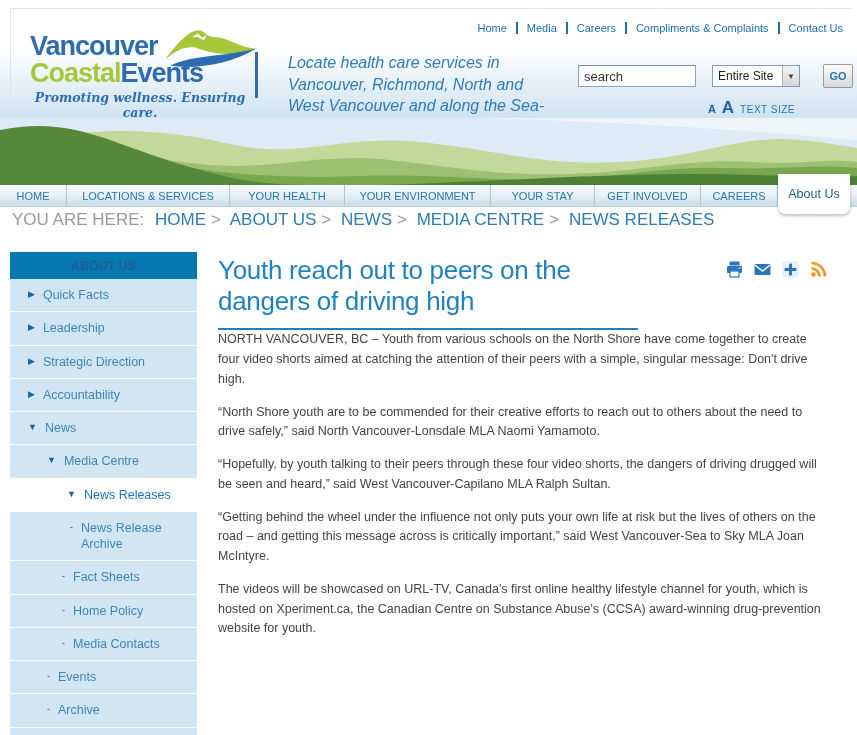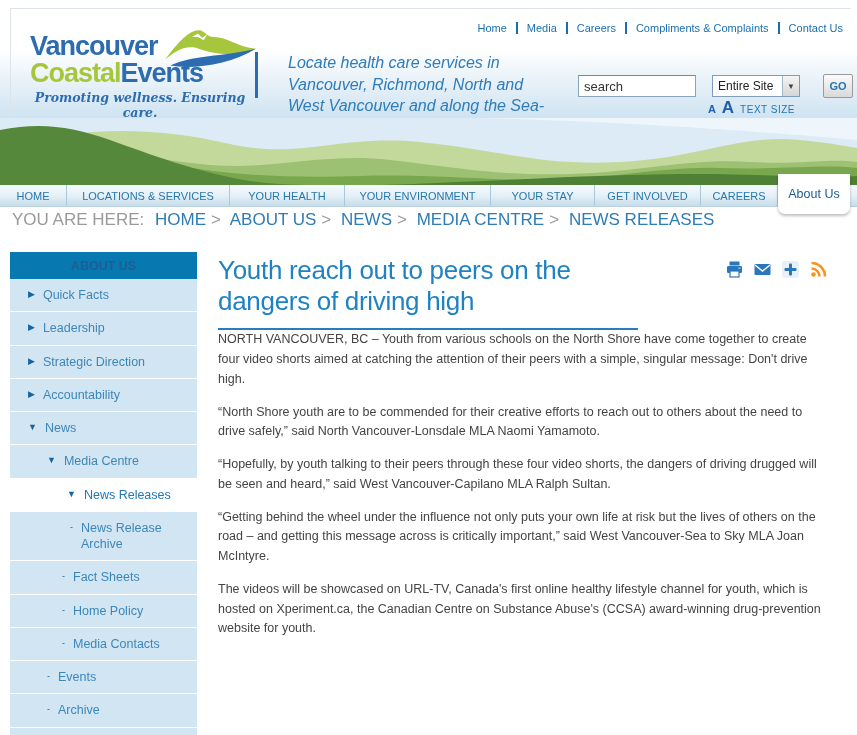--- a/index.html
+++ b/index.html
@@ -18,21 +18,21 @@
   .logo-row1 { font-size:27px; font-weight:bold; color:#2d6cb0; letter-spacing:-1px; line-height:0.95; }
   .logo-row2 { font-size:27px; font-weight:bold; letter-spacing:-1px; line-height:1.0; }
   .logo-green { color:#a6c73c; }
   .logo-blue { color:#2d6cb0; }
   .logo-mtn { position:absolute; left:128px; top:-8px; width:105px; height:42px; }
   .tagline { margin-top:3px; font-family:"DejaVu Serif", serif; font-style:italic; font-weight:bold; font-size:12.5px; color:#2d6cb0; text-align:center; width:220px; }
 
   .hdr-divider { position:absolute; left:255px; top:52px; width:3px; height:46px; background:#2d6cb0; }
   .hdr-desc { position:absolute; left:288px; top:52px; width:268px; font-size:16px; font-style:italic; color:#2f7cb8; line-height:1.35; }
 
-  .search-row { position:absolute; left:578px; top:74px; display:flex; align-items:center; }
+  .search-row { position:absolute; left:578px; top:64px; display:flex; align-items:center; }
   .search-input { width:118px; height:22px; border:1px solid #8aa4b8; border-top-color:#6d8aa0; font-size:13px; color:#333; padding:0 5px; font-family:"Liberation Sans",sans-serif; background:#fff; }
   .scope-select { display:flex; margin-left:16px; width:88px; height:22px; border:1px solid #7f9db9; background:#fff; cursor:pointer; }
   .scope-label { flex:1; font-size:12px; color:#222; padding:3px 0 0 5px; white-space:nowrap; overflow:hidden; }
   .scope-btn { width:17px; height:100%; background:linear-gradient(180deg,#f4f4f4,#d6d6d6); border-left:1px solid #9db8cc; font-size:8px; color:#444; display:flex; align-items:center; justify-content:center; }
   .go-btn { margin-left:23px; width:30px; height:24px; background:linear-gradient(180deg,#fbfbfb,#d9d9d9); border:1px solid #9a9a9a; border-radius:2px; font-size:11px; font-weight:bold; color:#2577ad; cursor:pointer; font-family:"Liberation Sans",sans-serif; }
 
   .text-size { position:absolute; right:62px; top:98px; display:flex; align-items:baseline; gap:6px; }
   .ts-a-small { font-size:11px; font-weight:bold; color:#2060a8; cursor:pointer; }
   .ts-a-big { font-size:17px; font-weight:bold; color:#2060a8; cursor:pointer; }
   .ts-label { font-size:10px; color:#2577ad; letter-spacing:0.5px; }

